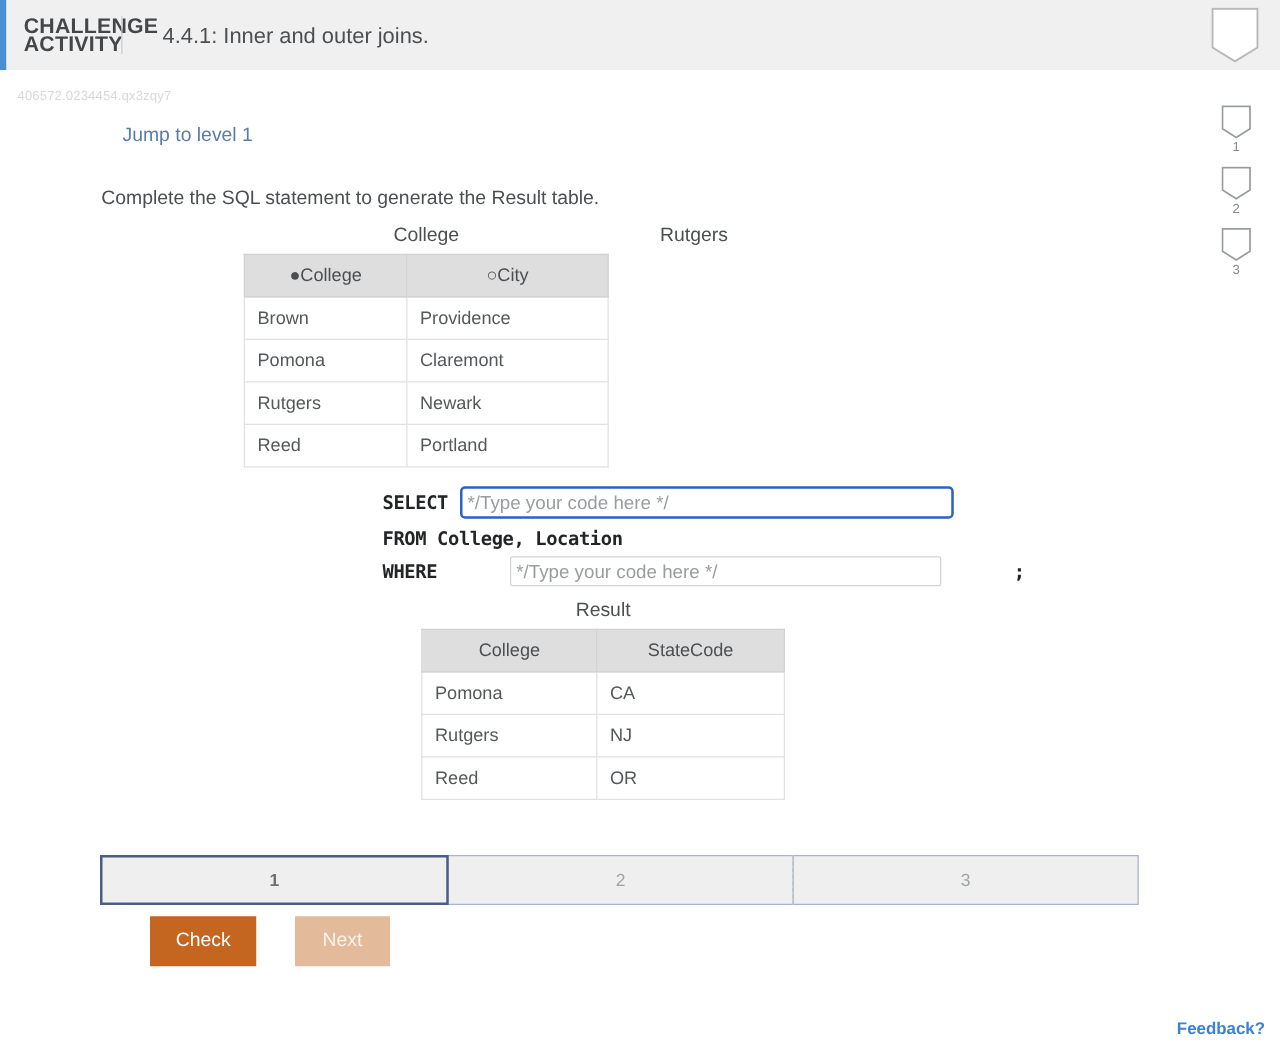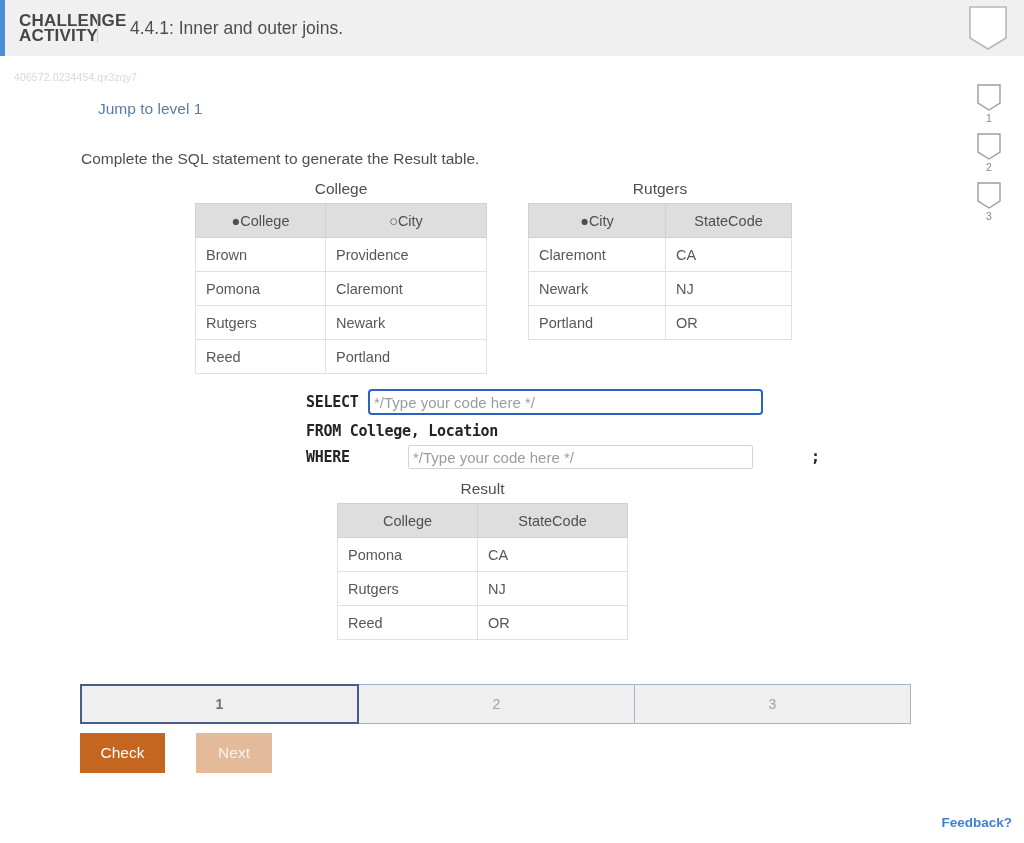--- a/index.html
+++ b/index.html
@@ -208,20 +208,21 @@
   .seg.s3 { width: 277px; }
 
   
   .btn {
     position: absolute;
     border: none;
     color: #ffffff;
     font-size: 15.5px;
     font-family: "Liberation Sans", sans-serif;
     cursor: pointer;
+    margin-left: 40px;
   }
   #check-button {
     left: 80px; top: 733px;
     width: 85px; height: 40px;
     background: #c4661f;
   }
   #next-button {
     left: 196px; top: 733px;
     width: 76px; height: 40px;
     background: #e4bb9a;
@@ -320,46 +321,20 @@
         <tr>
           <td>Reed</td>
           <td>Portland</td>
         </tr>
       </tbody>
     </table>
   </div>
 
   <div class="tbl-wrap" id="location-wrap">
     <div class="tbl-caption">Rutgers</div>
-    <table class="db" id="location-table">
-      <colgroup>
-          <col class="c1">
-          <col class="c2">
-        </colgroup>
-      <thead>
-        <tr>
-          <th>●City</th>
-          <th>StateCode</th>
-        </tr>
-      </thead>
-      <tbody>
-        <tr>
-          <td>Claremont</td>
-          <td>CA</td>
-        </tr>
-        <tr>
-          <td>Newark</td>
-          <td>NJ</td>
-        </tr>
-        <tr>
-          <td>Portland</td>
-          <td>OR</td>
-        </tr>
-      </tbody>
-    </table>
   </div>
 
   <div class="sql">
     <div class="sql-row sql-line1">
       <span class="kw">SELECT</span>
       <input class="code" id="select-input" type="text" autofocus="" placeholder="*/Type your code here */" style="">
     </div>
     <div class="sql-row sql-line2">
       <span class="sql-fixed">FROM College, Location</span>
     </div>

